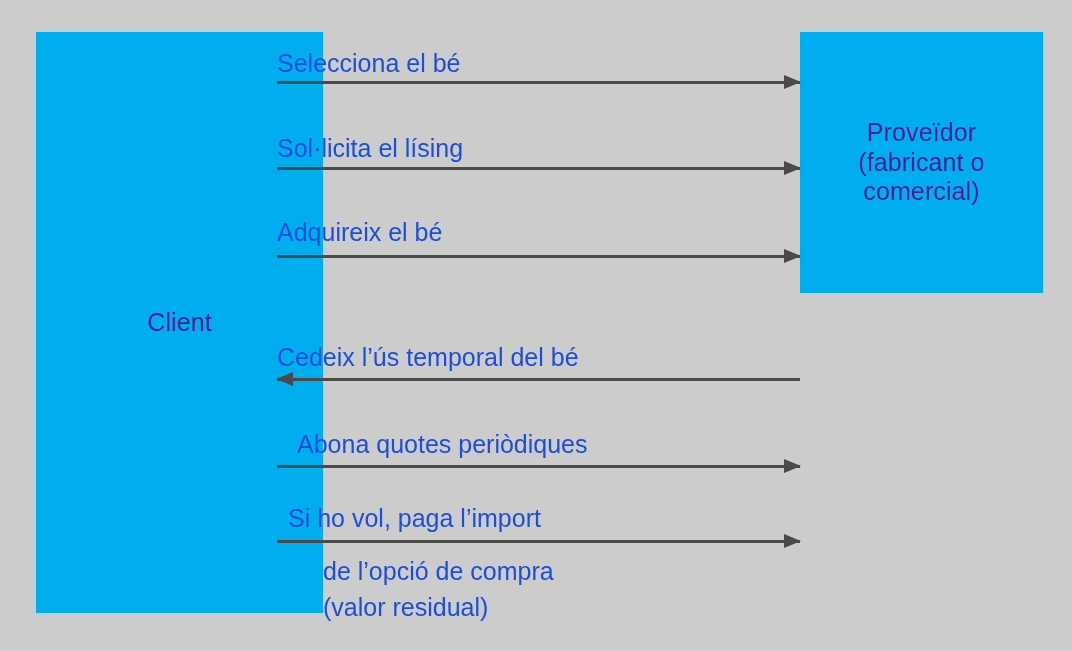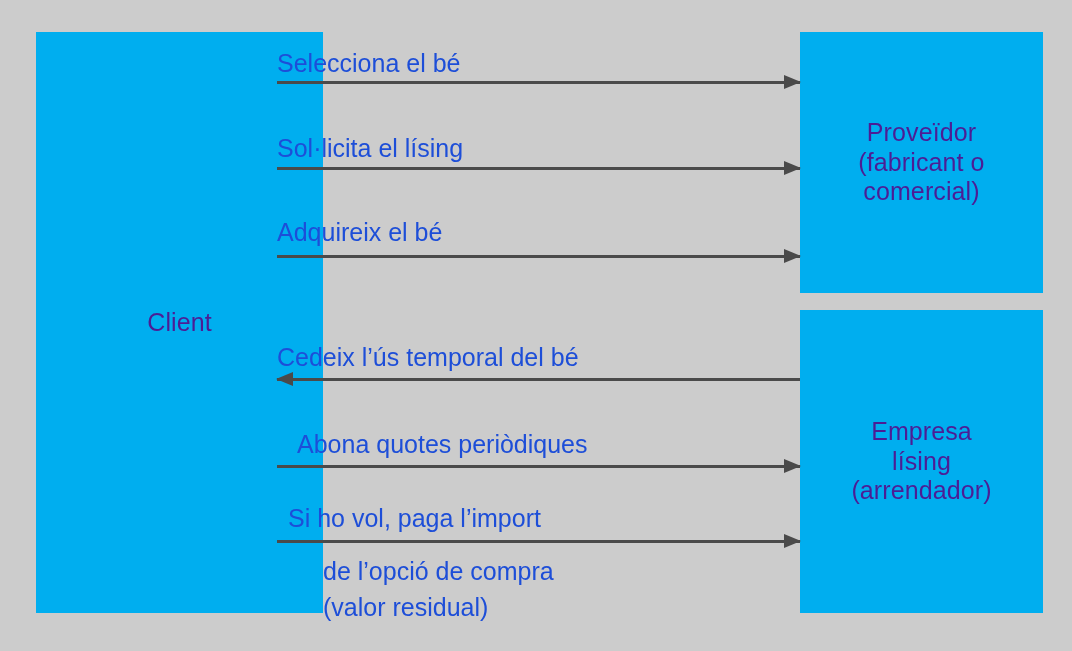--- a/index.html
+++ b/index.html
@@ -120,25 +120,20 @@
   <div class="actor-box" id="box-client">
     <span class="line">Client</span>
   </div>
 
   <div class="actor-box" id="box-proveidor">
     <span class="line">Proveïdor</span>
     <span class="line">(fabricant o</span>
     <span class="line">comercial)</span>
   </div>
 
-  <div class="actor-box" id="box-empresa">
-    <span class="line">Empresa</span>
-    <span class="line">lísing</span>
-    <span class="line">(arrendador)</span>
-  </div>
 
   <div class="caption" id="cap-1">Selecciona el bé</div>
   <div class="arrow right" style="left:277px; top:81px; width:523px;">
     <div class="shaft" style="width:523px;"></div>
     <div class="head"></div>
   </div>
 
   <div class="caption" id="cap-2">Sol·licita el  lísing</div>
   <div class="arrow right" style="left:277px; top:167px; width:523px;">
     <div class="shaft" style="width:523px;"></div>

